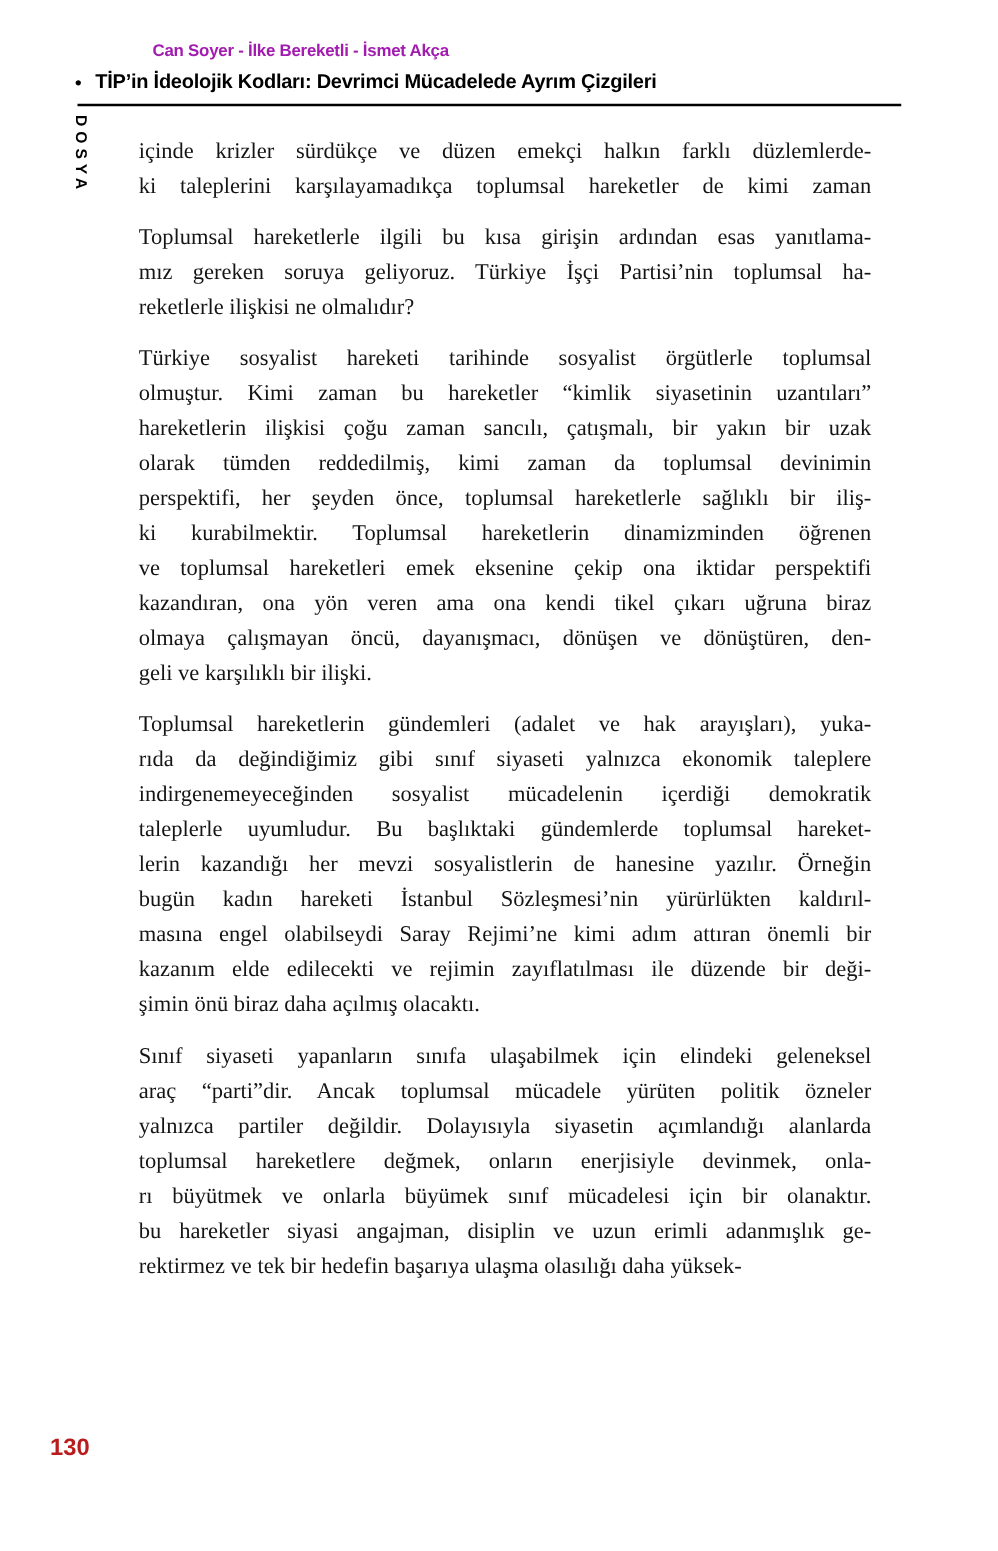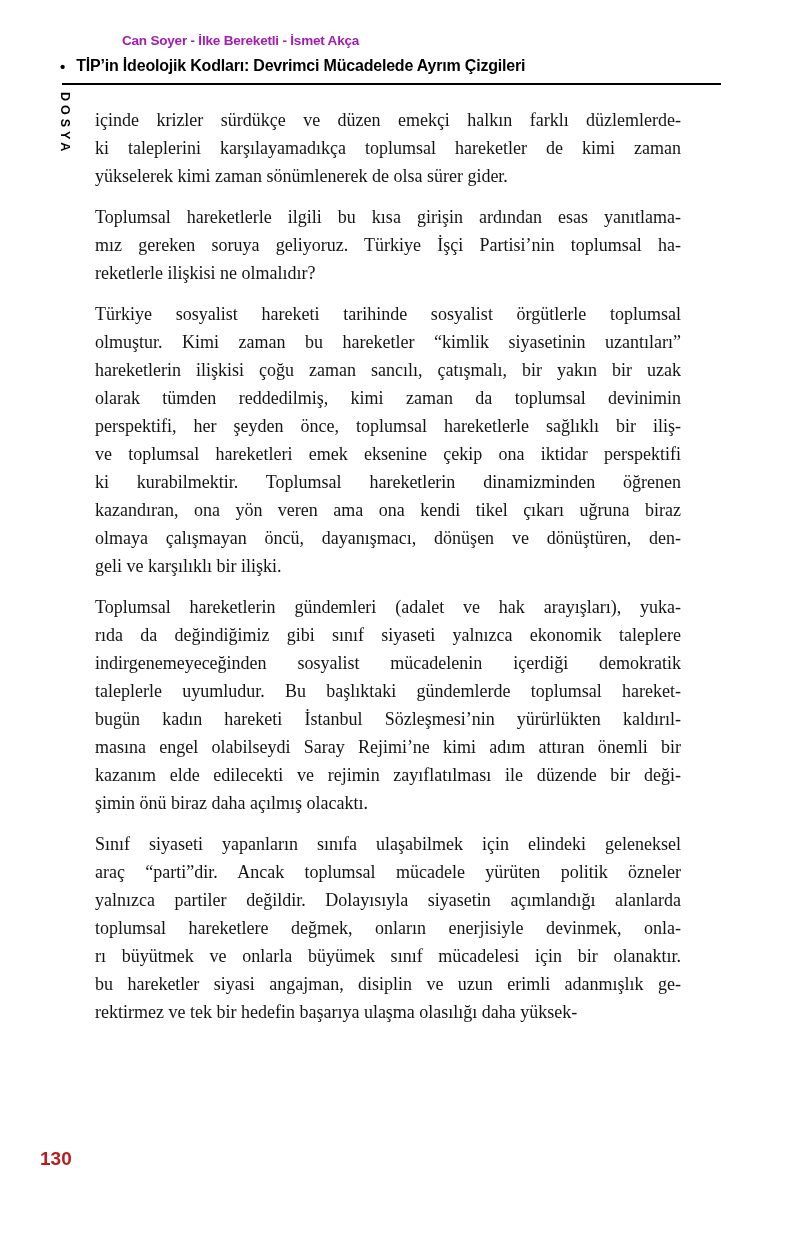--- a/index.html
+++ b/index.html
@@ -66,21 +66,21 @@
     font-family: "Liberation Sans", sans-serif;
     font-weight: 700;
     font-size: 12.5px;
     letter-spacing: 4px;
     color: #000;
     white-space: nowrap;
   }
   
   .body-text {
     position: absolute;
-    left: 95px;
+    left: 111px;
     top: 106px;
     width: 586px;
     font-size: 18px;
     line-height: 28px;
     color: #141414;
   }
   .para {
     margin: 0 0 13px 0;
   }
   .line {
@@ -117,44 +117,44 @@
 
     <div class="header-rule"></div>
   </header>
 
   <div class="section-label">DOSYA</div>
 
   <main class="body-text">
       <div class="para">
         <div class="line">içinde krizler sürdükçe ve düzen emekçi halkın farklı düzlemlerde-</div>
         <div class="line">ki taleplerini karşılayamadıkça toplumsal hareketler de kimi zaman</div>
-        <div class="line last">yükselerek kimi zaman sönümlenerek de olsa sürer gider.</div>
       </div>
       <div class="para">
         <div class="line">Toplumsal hareketlerle ilgili bu kısa girişin ardından esas yanıtlama-</div>
         <div class="line">mız gereken soruya geliyoruz. Türkiye İşçi Partisi’nin toplumsal ha-</div>
         <div class="line last">reketlerle ilişkisi ne olmalıdır?</div>
       </div>
       <div class="para">
         <div class="line">Türkiye sosyalist hareketi tarihinde sosyalist örgütlerle toplumsal</div>
         <div class="line">olmuştur. Kimi zaman bu hareketler “kimlik siyasetinin uzantıları”</div>
         <div class="line">hareketlerin ilişkisi çoğu zaman sancılı, çatışmalı, bir yakın bir uzak</div>
         <div class="line">olarak tümden reddedilmiş, kimi zaman da toplumsal devinimin</div>
         <div class="line">perspektifi, her şeyden önce, toplumsal hareketlerle sağlıklı bir iliş-</div>
+        <div class="line">ki kurabilmektir. Toplumsal hareketlerin dinamizminden öğrenen</div>
         <div class="line">ve toplumsal hareketleri emek eksenine çekip ona iktidar perspektifi</div>
-        <div class="line">ki kurabilmektir. Toplumsal hareketlerin dinamizminden öğrenen</div>
         <div class="line">kazandıran, ona yön veren ama ona kendi tikel çıkarı uğruna biraz</div>
         <div class="line">olmaya çalışmayan öncü, dayanışmacı, dönüşen ve dönüştüren, den-</div>
         <div class="line last">geli ve karşılıklı bir ilişki.</div>
       </div>
       <div class="para">
         <div class="line">Toplumsal hareketlerin gündemleri (adalet ve hak arayışları), yuka-</div>
         <div class="line">rıda da değindiğimiz gibi sınıf siyaseti yalnızca ekonomik taleplere</div>
         <div class="line">indirgenemeyeceğinden sosyalist mücadelenin içerdiği demokratik</div>
         <div class="line">taleplerle uyumludur. Bu başlıktaki gündemlerde toplumsal hareket-</div>
+        <div class="line">lerin kazandığı her mevzi sosyalistlerin de hanesine yazılır. Örneğin</div>
         <div class="line">bugün kadın hareketi İstanbul Sözleşmesi’nin yürürlükten kaldırıl-</div>
         <div class="line">masına engel olabilseydi Saray Rejimi’ne kimi adım attıran önemli bir</div>
         <div class="line">kazanım elde edilecekti ve rejimin zayıflatılması ile düzende bir deği-</div>
         <div class="line last">şimin önü biraz daha açılmış olacaktı.</div>
       </div>
       <div class="para">
         <div class="line">Sınıf siyaseti yapanların sınıfa ulaşabilmek için elindeki geleneksel</div>
         <div class="line">araç “parti”dir. Ancak toplumsal mücadele yürüten politik özneler</div>
         <div class="line">yalnızca partiler değildir. Dolayısıyla siyasetin açımlandığı alanlarda</div>
         <div class="line">toplumsal hareketlere değmek, onların enerjisiyle devinmek, onla-</div>

